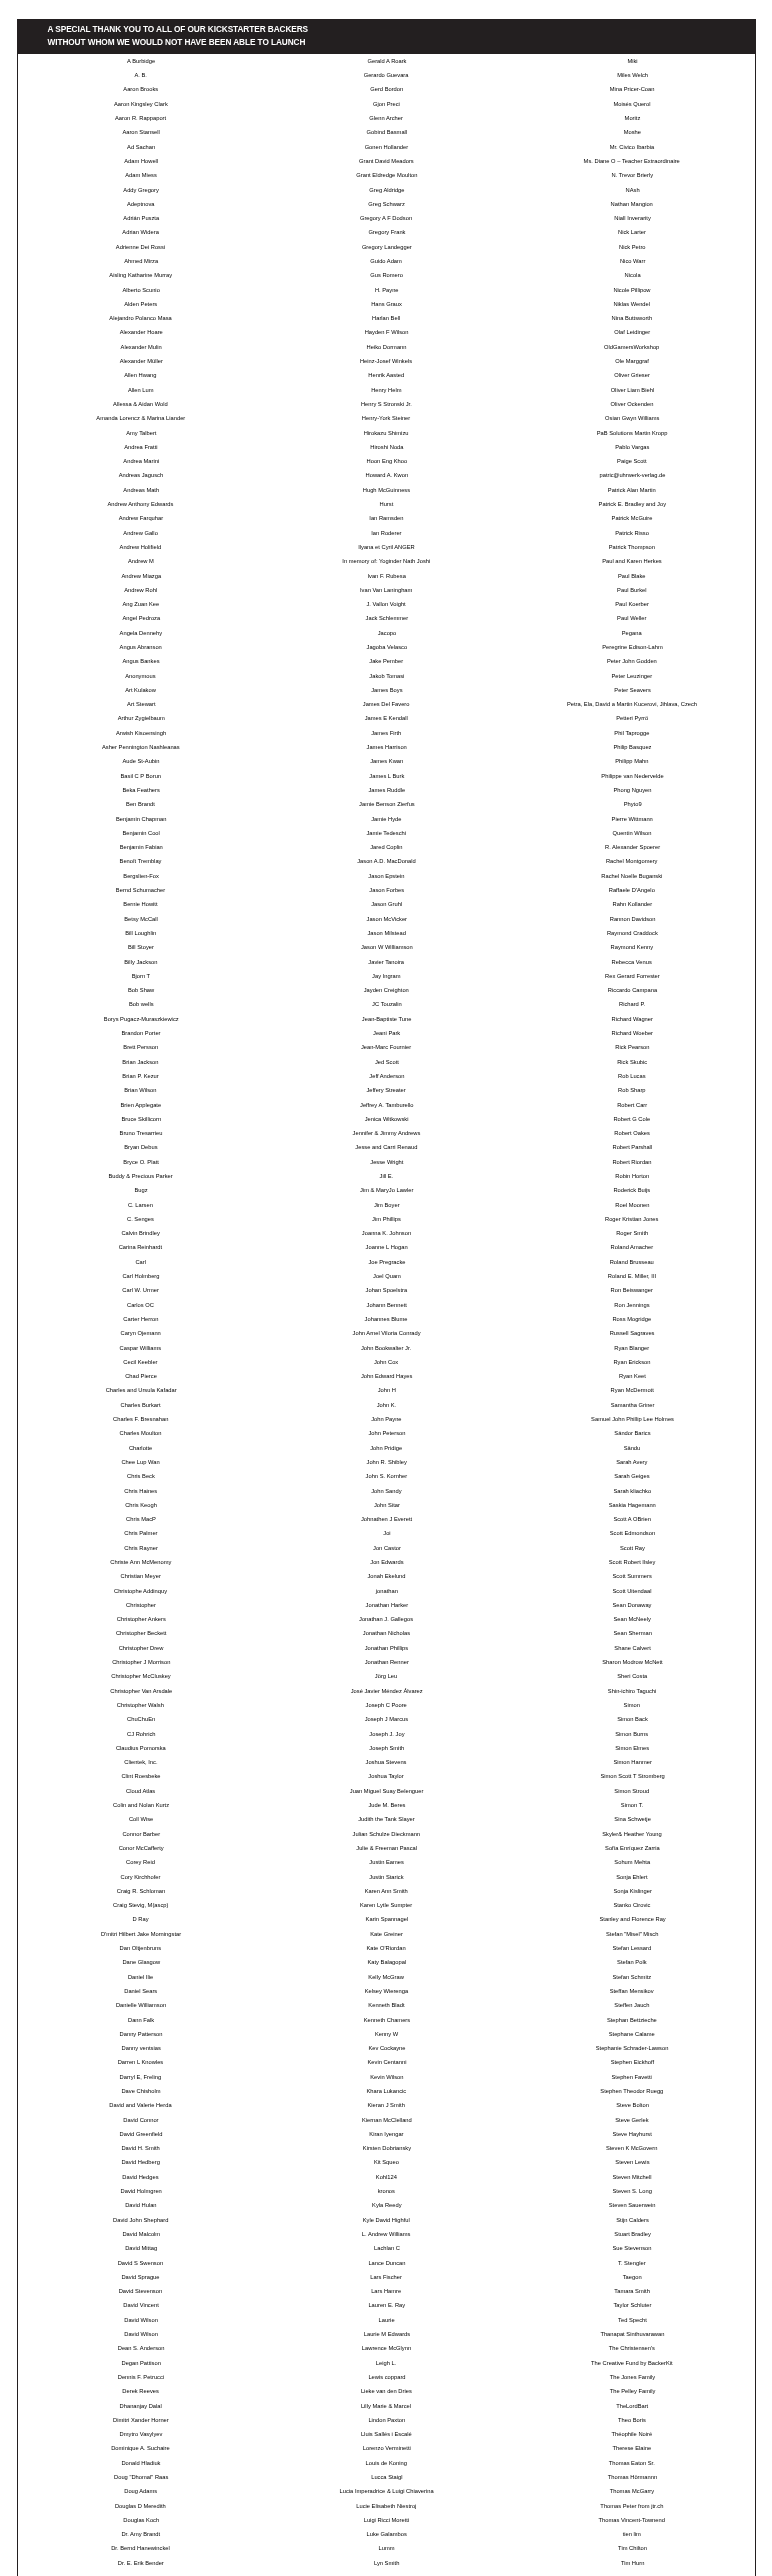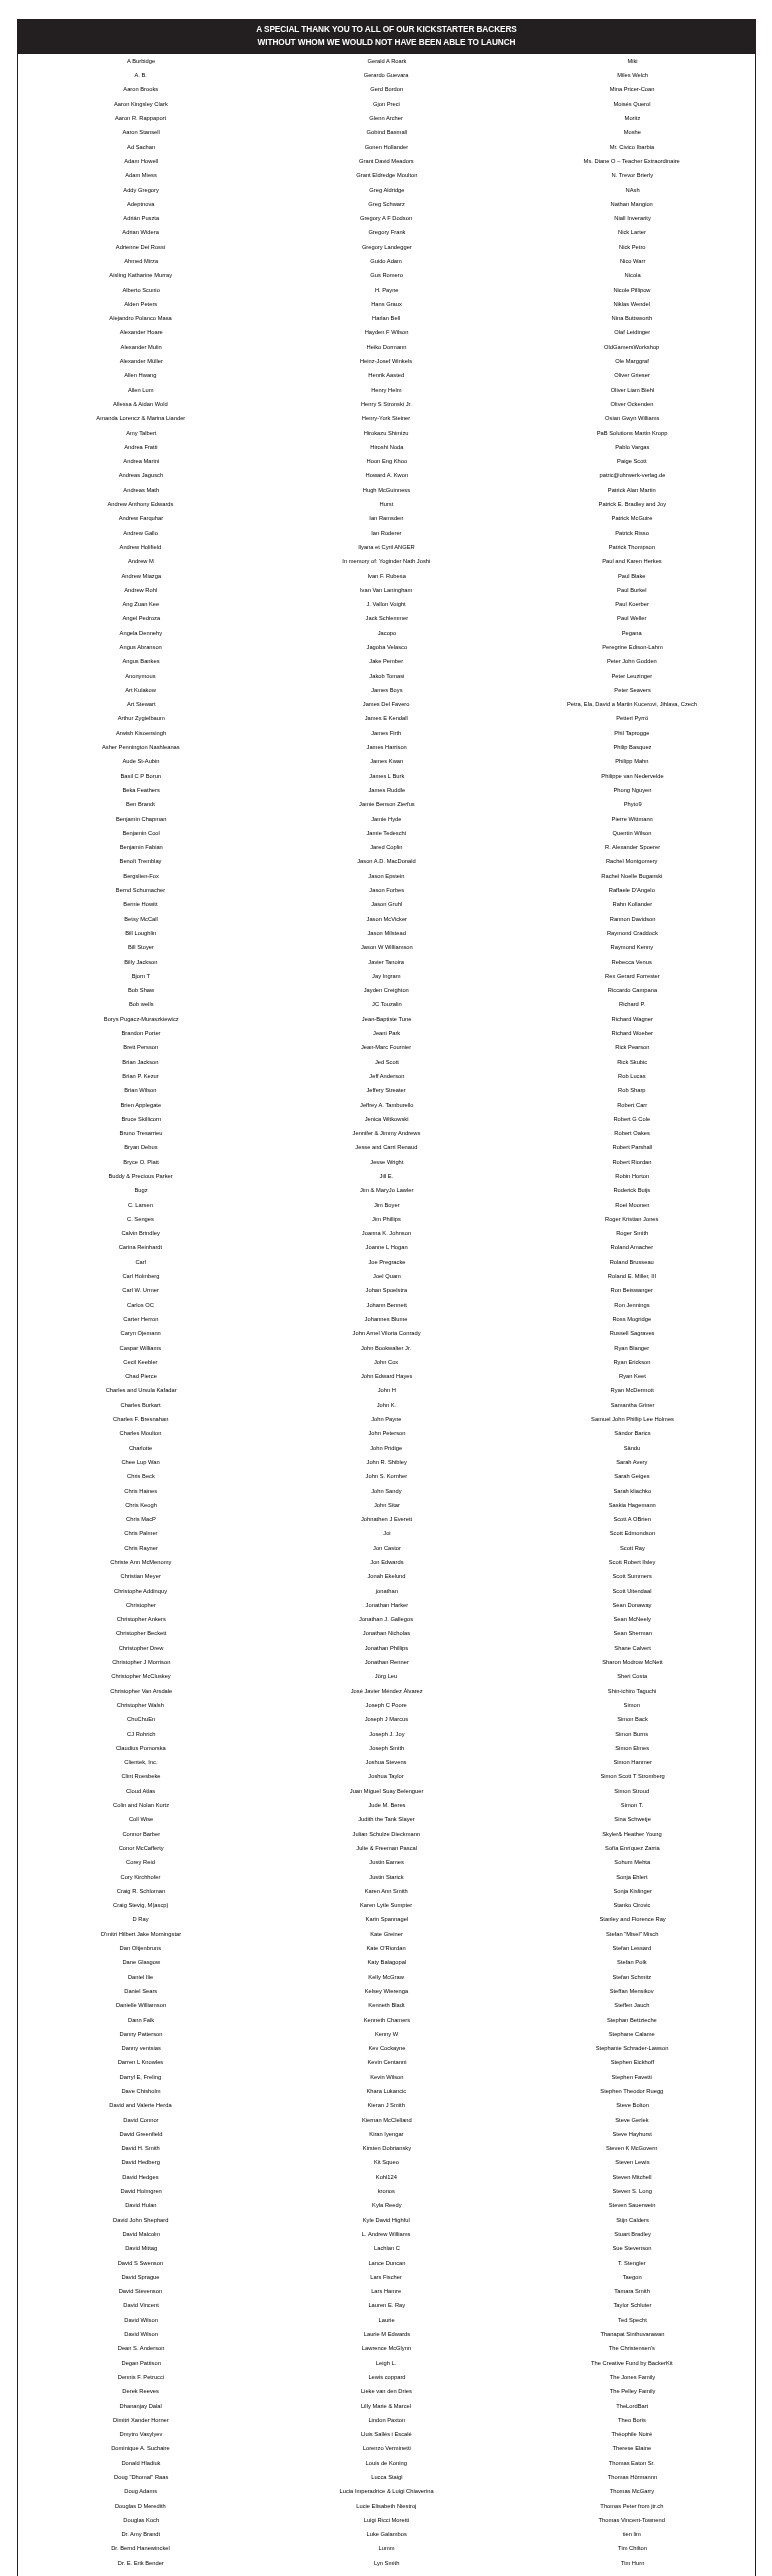--- a/index.html
+++ b/index.html
@@ -19,21 +19,21 @@
     min-height: 3478px;
     background: #ffffff;
     box-sizing: border-box;
   }
   .spacer-top {
     height: 18.5px;
   }
   .banner {
     background: #231f20;
     color: #ffffff;
-    text-align: center;
+    text-align: left;
     padding: 3.1px 0 4.1px 0;
     margin: 0 17px;
     border: 0.5px solid #231f20;
   }
   .banner-line {
     display: block;
     font-size: 9px;
     font-weight: bold;
     letter-spacing: -0.1px;
     line-height: 1.45;

